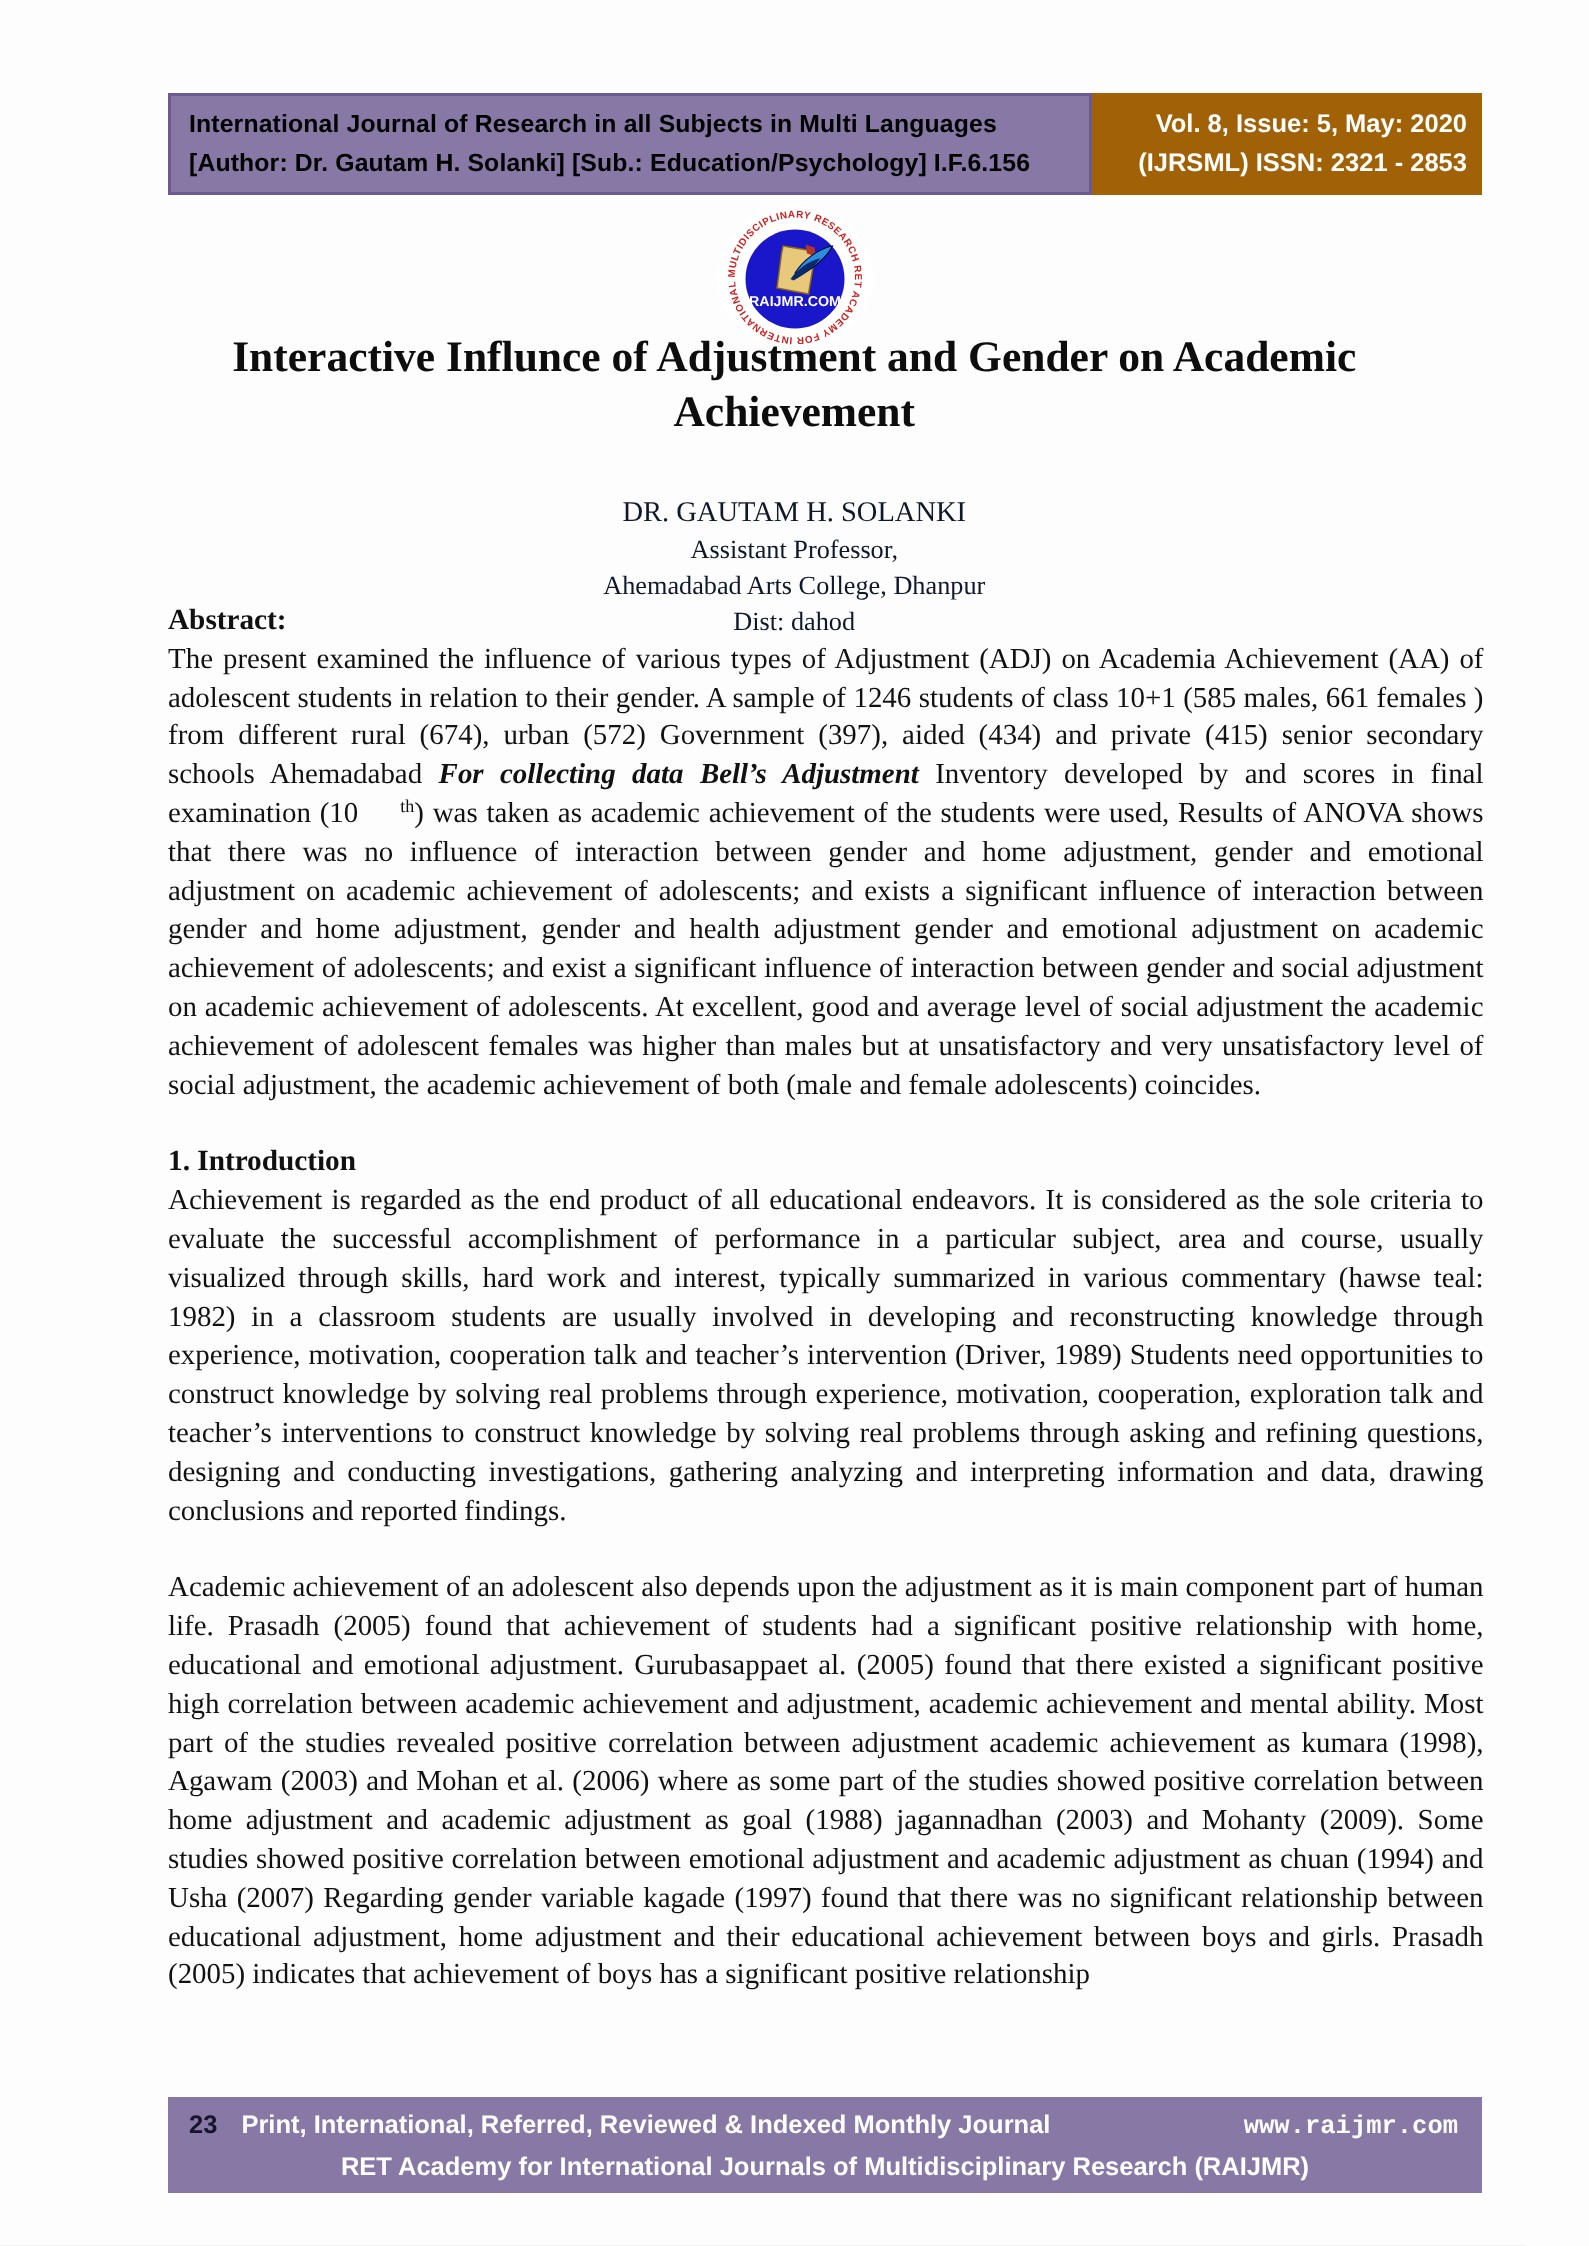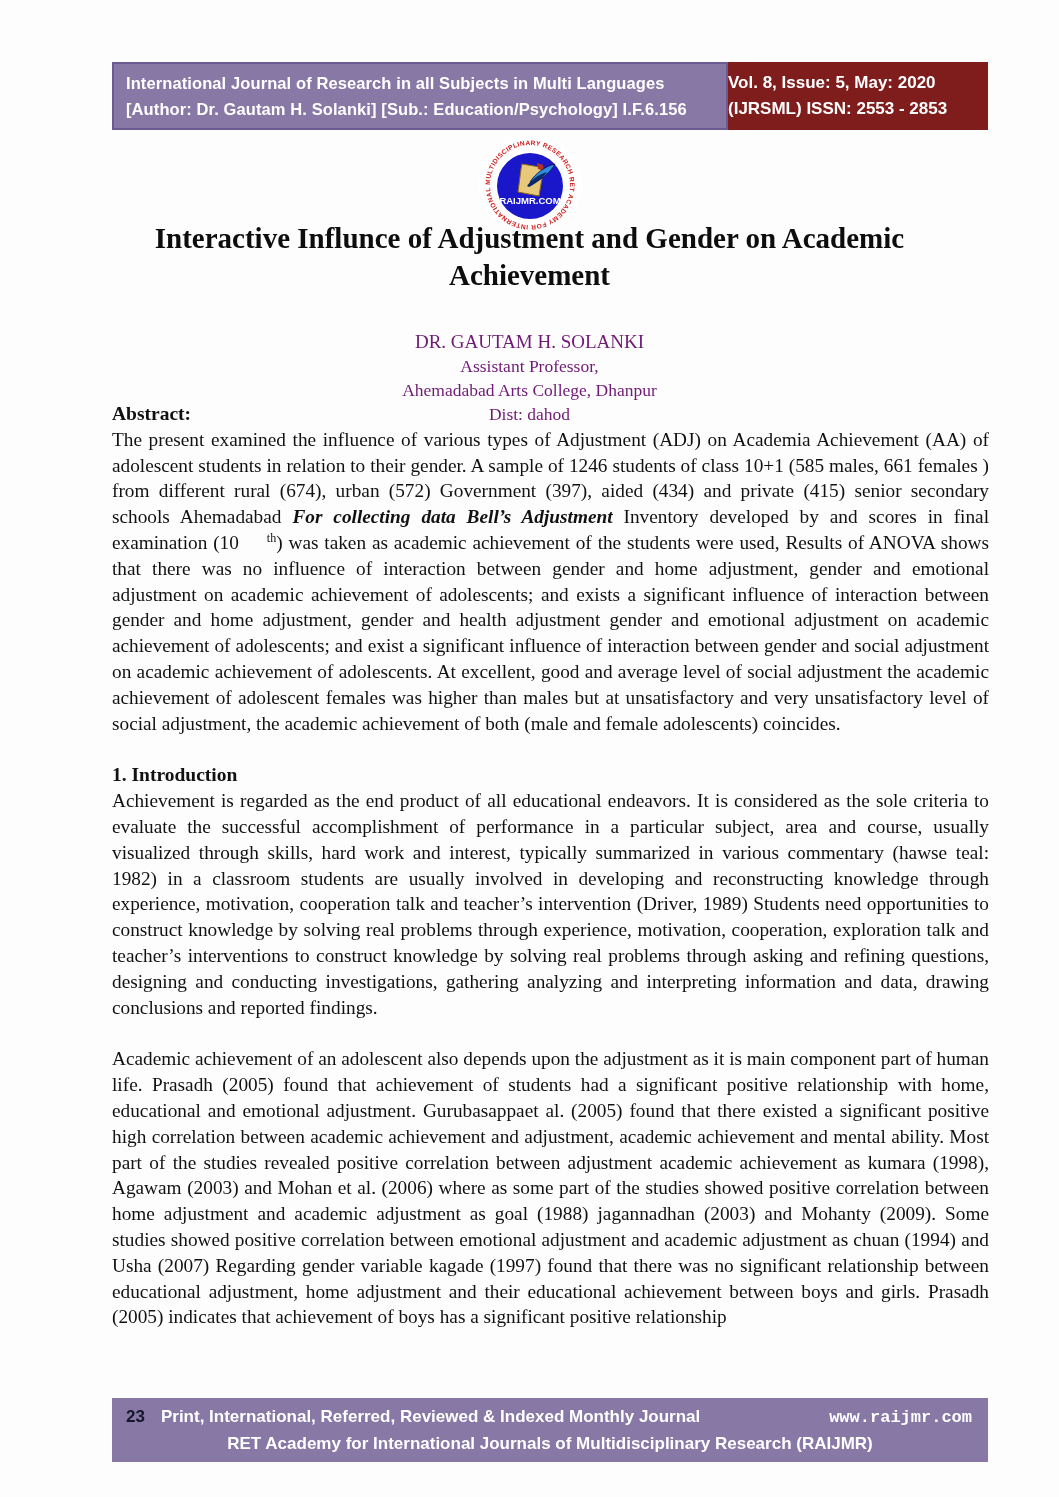--- a/index.html
+++ b/index.html
@@ -22,30 +22,31 @@
     display: flex;
     font-family: "Liberation Sans", sans-serif;
     font-weight: bold;
   }
   .header-left {
     width: 616px;
     box-sizing: border-box;
     background: #8878A6;
     border: 2px solid #6b5b92;
     padding: 6px 8px 0 12px;
-    color: #ffffff;
+    color: #000000;
     font-size: 16.5px;
     line-height: 26px;
     letter-spacing: 0.1px;
   }
   .header-right {
     flex: 1;
     box-sizing: border-box;
-    background: #7f1d1d;
+    background: #a16207;
     color: #ffffff;
+    text-align: right;
     padding: 8px 10px 0 0;
     font-size: 17px;
     line-height: 26px;
   }
 
   
   .logo-wrap {
     position: absolute;
     top: 136px; left: 0;
     width: 100%;
@@ -63,21 +64,21 @@
     font-weight: bold;
     color: #0d0d0d;
   }
   .authors {
     position: absolute;
     top: 330px; left: 0;
     width: 100%;
     text-align: center;
     font-size: 17.5px;
     line-height: 24px;
-    color: #701a75;
+    color: #0f172a;
   }
   .author-name { font-size: 19px; }
 
   
   .main {
     position: absolute;
     top: 401px; left: 112px;
     width: 877px;
     font-size: 19.3px;
     line-height: 25.8px;
@@ -125,21 +126,21 @@
 
 <div class="page">
 
   <div class="header">
     <div class="header-left">
       <div>International Journal of Research in all Subjects in Multi Languages</div>
       <div>[Author: Dr. Gautam H. Solanki] [Sub.: Education/Psychology] I.F.6.156</div>
     </div>
     <div class="header-right">
       <div>Vol. 8, Issue: 5, May: 2020</div>
-      <div>(IJRSML)  ISSN: 2553 - 2853</div>
+      <div>(IJRSML)  ISSN: 2321 - 2853</div>
     </div>
   </div>
 
   <div class="logo-wrap">
     <svg width="106" height="98" viewBox="0 0 106 98">
       <defs>
         <path id="ringpath" d="M 13 49 A 40 40 0 1 1 13 49.02" fill="none"></path>
       </defs>
       <ellipse cx="53" cy="49" rx="52" ry="48" fill="#ffffff"></ellipse>
       <text font-size="6.6" font-family="Liberation Sans, sans-serif" font-weight="bold" fill="#cf1f1f" letter-spacing="0.4">

